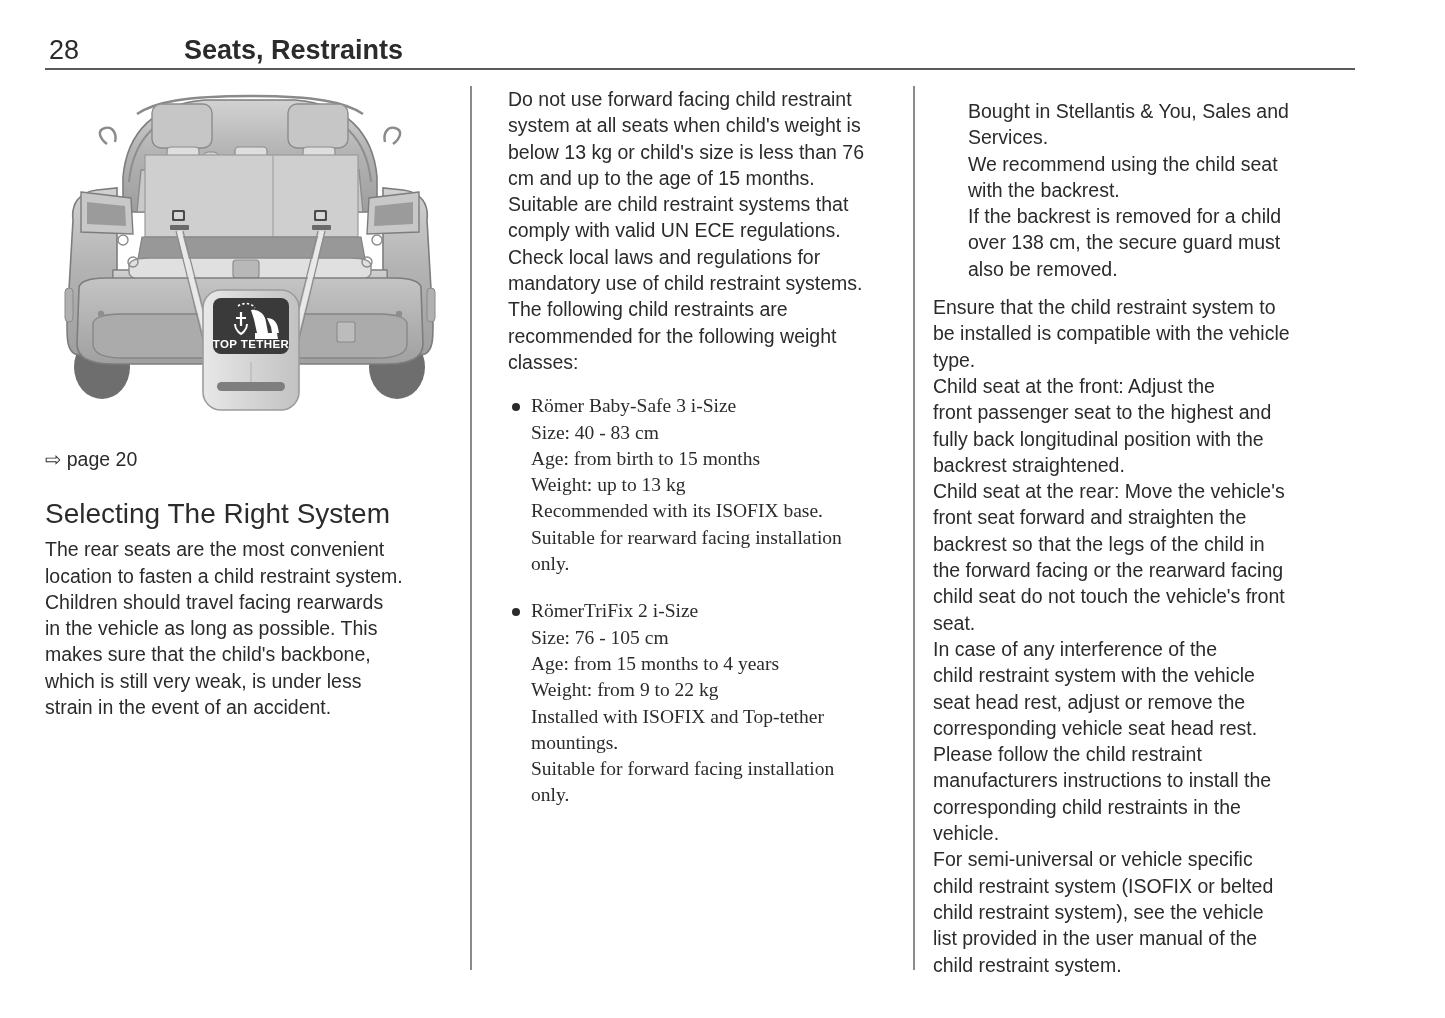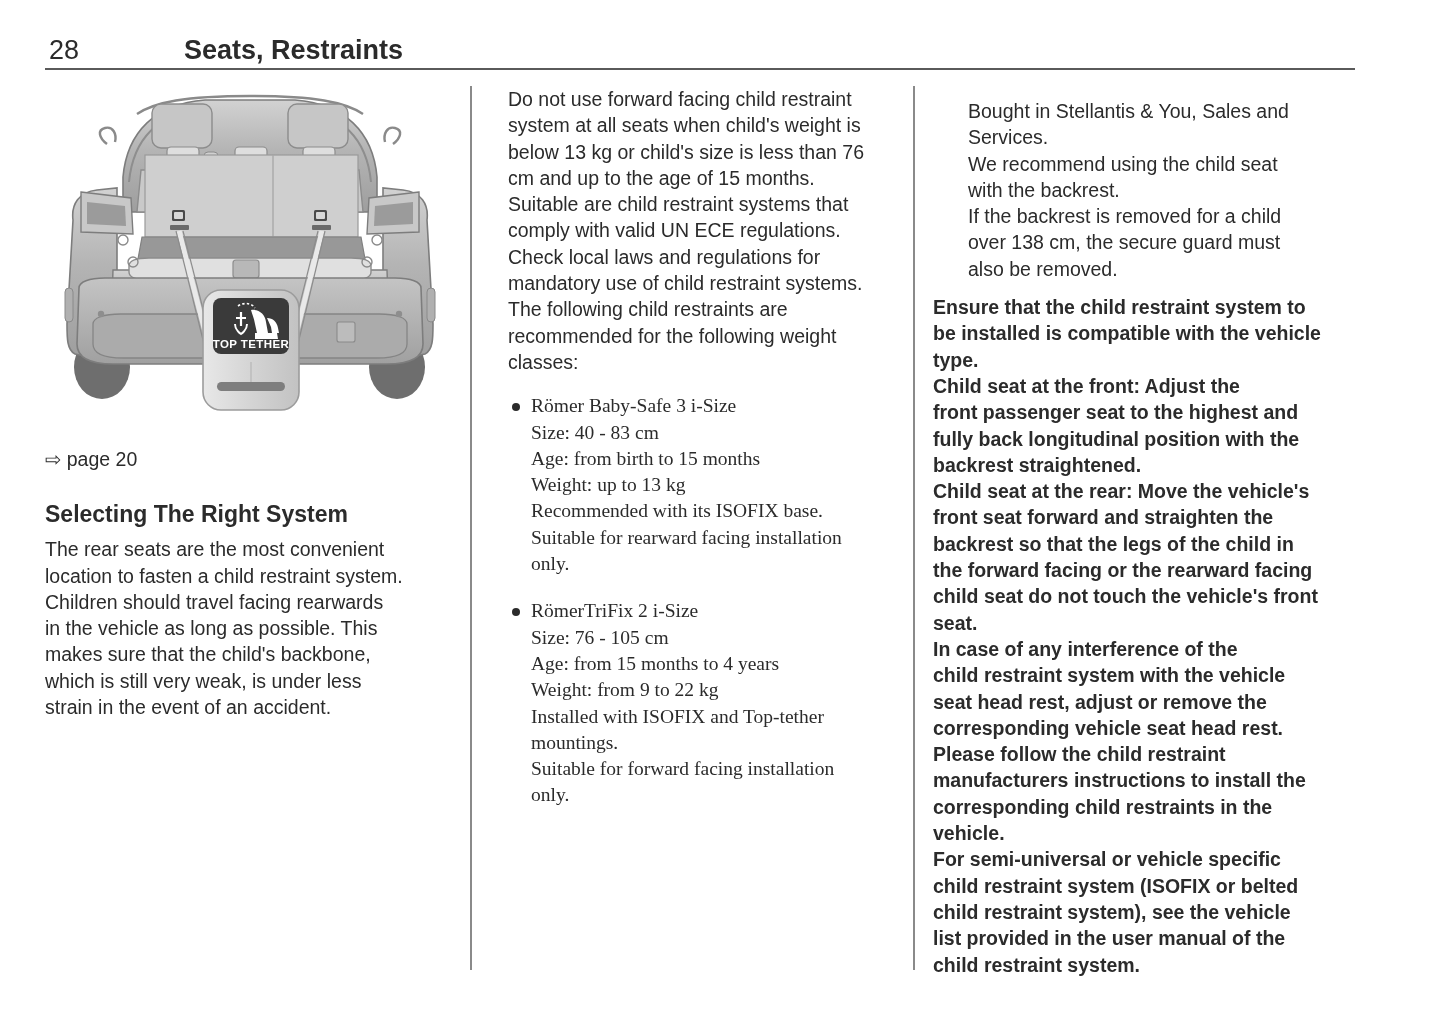--- a/index.html
+++ b/index.html
@@ -77,34 +77,34 @@
 
   h2.sub-head {
     margin: 0 0 10px 0;
     font-size: 21px;
     font-weight: 400;
     line-height: 26px;
     color: #2b2b2b;
   }
   h2.section-head {
     margin: 26px 0 6px 0;
-    font-size: 23px;
-    font-weight: 700;
+    font-size: 28px;
+    font-weight: 400;
     line-height: 32px;
     color: #2b2b2b;
   }
   p.body {
     margin: 0;
     font-size: 19.5px;
     line-height: 26.3px;
     color: #2b2b2b;
     white-space: pre-line;
   }
   p.body + p.body { margin-top: 0; }
-  .blk-gap { margin-top: 20px; font-weight: bold; }
+  .blk-gap { margin-top: 20px; }
 
   
   ul.bullets {
     list-style: none;
     margin: 18px 0 0 0;
     padding: 0;
   }
   ul.bullets > li {
     position: relative;
     padding-left: 23px;

